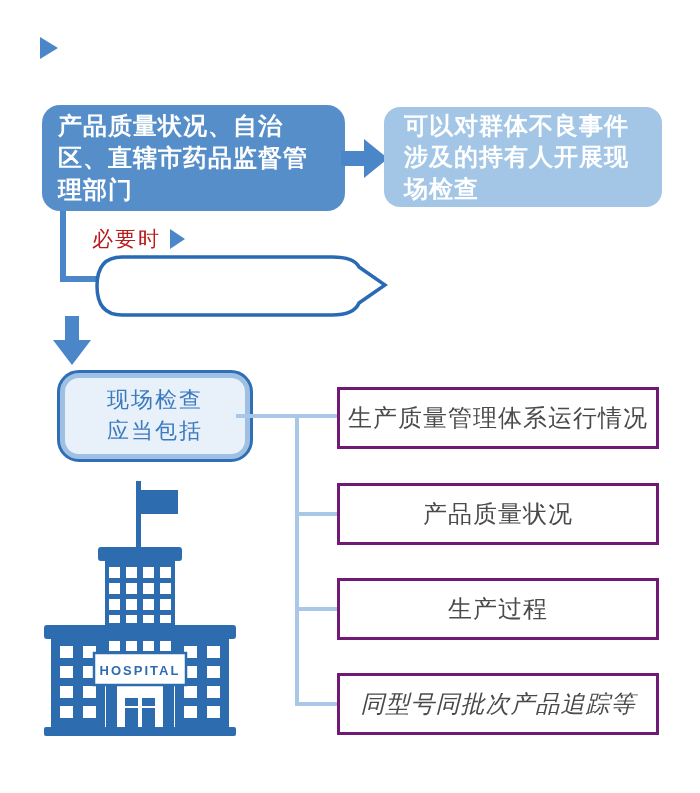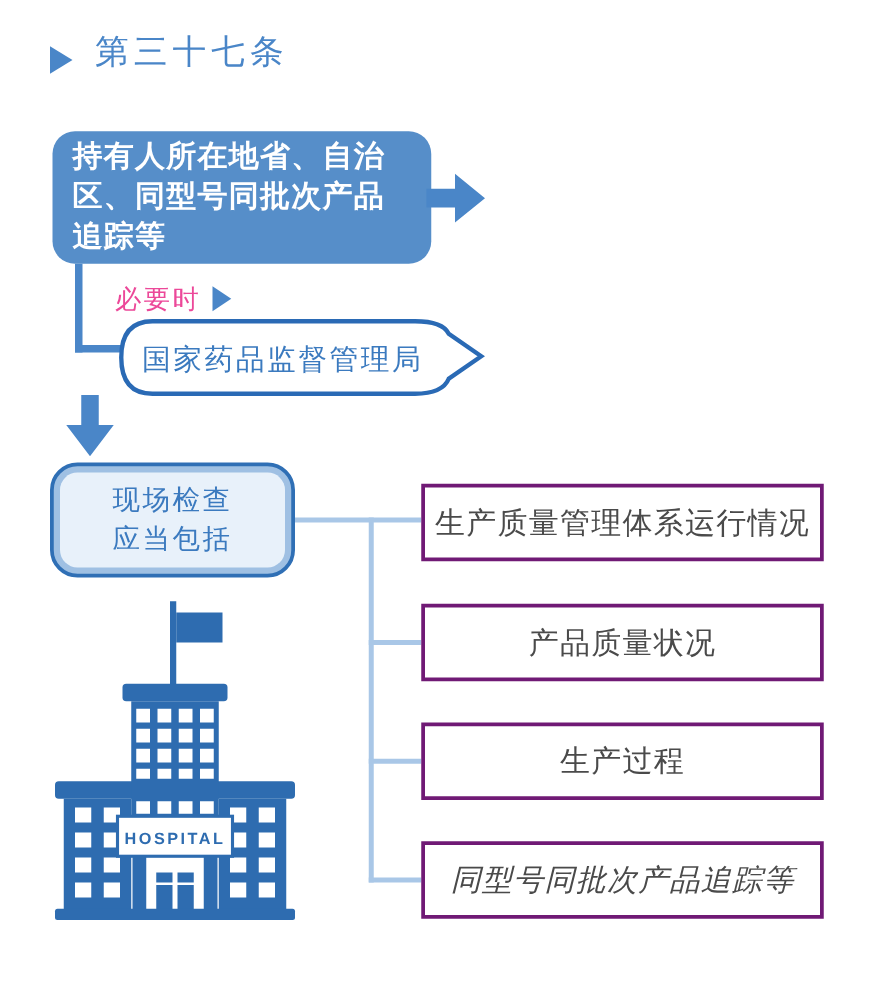--- a/index.html
+++ b/index.html
@@ -19,39 +19,39 @@
   #authority-box span{color:#fff;font-weight:bold;font-size:24px;line-height:1.33;letter-spacing:1px;width:272px;}
   #flow-arrow-right{left:341px;top:138px;}
   #capability-box{left:384px;top:107px;width:278px;height:100px;background:#a3c6e6;border-radius:16px;
                   box-sizing:border-box;display:flex;align-items:center;padding-left:20px;}
   #capability-box span{color:#fff;font-weight:bold;font-size:24px;line-height:1.3;letter-spacing:1px;width:236px;}
 
   
   #elbow-v{left:60px;top:211px;width:6px;height:71px;background:#4a86c8;}
   #elbow-h{left:60px;top:276px;width:38px;height:6px;background:#4a86c8;}
   #condition{left:92px;top:225px;display:flex;align-items:center;gap:9px;}
-  #condition-label{font-size:21px;color:#ec4899;font-weight:500;letter-spacing:2px;}
+  #condition-label{font-size:21px;color:#b91c1c;font-weight:500;letter-spacing:2px;}
   #condition-arrow{border-width:10px 0 10px 15px;
                    border-color:transparent transparent transparent #4a86c8;}
 
   
   #agency-bubble-svg{left:94px;top:254px;}
   #agency-bubble-label{left:104px;top:272px;width:244px;text-align:center;
                        font-size:23px;color:#3b7abf;font-weight:500;letter-spacing:2px;}
 
   
   #down-arrow{left:52px;top:316px;}
 
   
   #overseas-box{left:393px;top:237px;width:266px;height:108px;border:3px dashed #4d4d4d;
                 box-sizing:border-box;display:flex;align-items:center;justify-content:center;background:#fff;}
   #overseas-box span{font-size:24px;color:#4d4d4d;letter-spacing:2px;line-height:1.38;width:214px;}
 
   
-  #inspection-box{left:40px;top:370px;width:196px;height:92px;border:3px solid #2f6fb5;border-radius:22px;
+  #inspection-box{left:57px;top:370px;width:196px;height:92px;border:3px solid #2f6fb5;border-radius:22px;
                   background:#9fc0e3;box-sizing:border-box;padding:5px;}
   #inspection-inner{width:100%;height:100%;background:#e8f1fa;border-radius:14px;box-sizing:border-box;
                     display:flex;align-items:center;justify-content:center;text-align:center;
                     font-size:22px;color:#3b7abf;font-weight:500;line-height:1.4;
                     letter-spacing:2px;white-space:pre-line;}
 
   
   .conn{position:absolute;background:#a9c7e7;}
   #conn-h0{left:236px;top:414px;width:101px;height:4px;}
   #conn-v {left:295px;top:414px;width:4px;height:292px;}
@@ -67,47 +67,48 @@
 
   
   #hospital-icon{left:42px;top:477px;}
 </style>
 </head>
 <body>
 
 <div id="canvas">
 
   <div class="abs tri" id="title-marker"></div>
-  <div class="abs" id="title-label">第三十七条</div>
 
   <div class="abs" id="authority-box">
-    <span>持有人所在地省、自治区、同型号同批次产品追踪等</span>
+    <span>产品质量状况、自治区、直辖市药品监督管理部门</span>
   </div>
 
   <div class="abs" id="flow-arrow-right">
     <svg width="48" height="41" viewBox="0 0 48 41">
       <polygon points="0,13 23,13 23,1 47,20.5 23,40 23,28 0,28" fill="#4a86c8"></polygon>
     </svg>
   </div>
 
+  <div class="abs" id="capability-box">
+    <span>可以对群体不良事件涉及的持有人开展现场检查</span>
+  </div>
 
   <div class="abs" id="elbow-v"></div>
   <div class="abs" id="elbow-h"></div>
 
   <div class="abs" id="condition">
     <span id="condition-label">必要时</span>
     <span class="tri" id="condition-arrow"></span>
   </div>
 
   <div class="abs" id="agency-bubble-svg">
     <svg width="294" height="64" viewBox="0 0 294 64">
       <path d="M 28 3 L 238 3 Q 260 3 265 13 L 291 31 L 265 49 Q 260 61 238 61 L 28 61 Q 3 61 3 32 Q 3 3 28 3 Z" fill="#ffffff" stroke="#2a6ab5" stroke-width="3.5"></path>
     </svg>
   </div>
-  <div class="abs" id="agency-bubble-label">国家药品监督管理局</div>
 
   <div class="abs" id="down-arrow">
     <svg width="40" height="50" viewBox="0 0 40 50">
       <polygon points="13,0 27,0 27,24 39,24 20,49 1,24 13,24" fill="#4a86c8"></polygon>
     </svg>
   </div>
 
 
   <div class="abs" id="inspection-box">
     <div id="inspection-inner">现场检查

